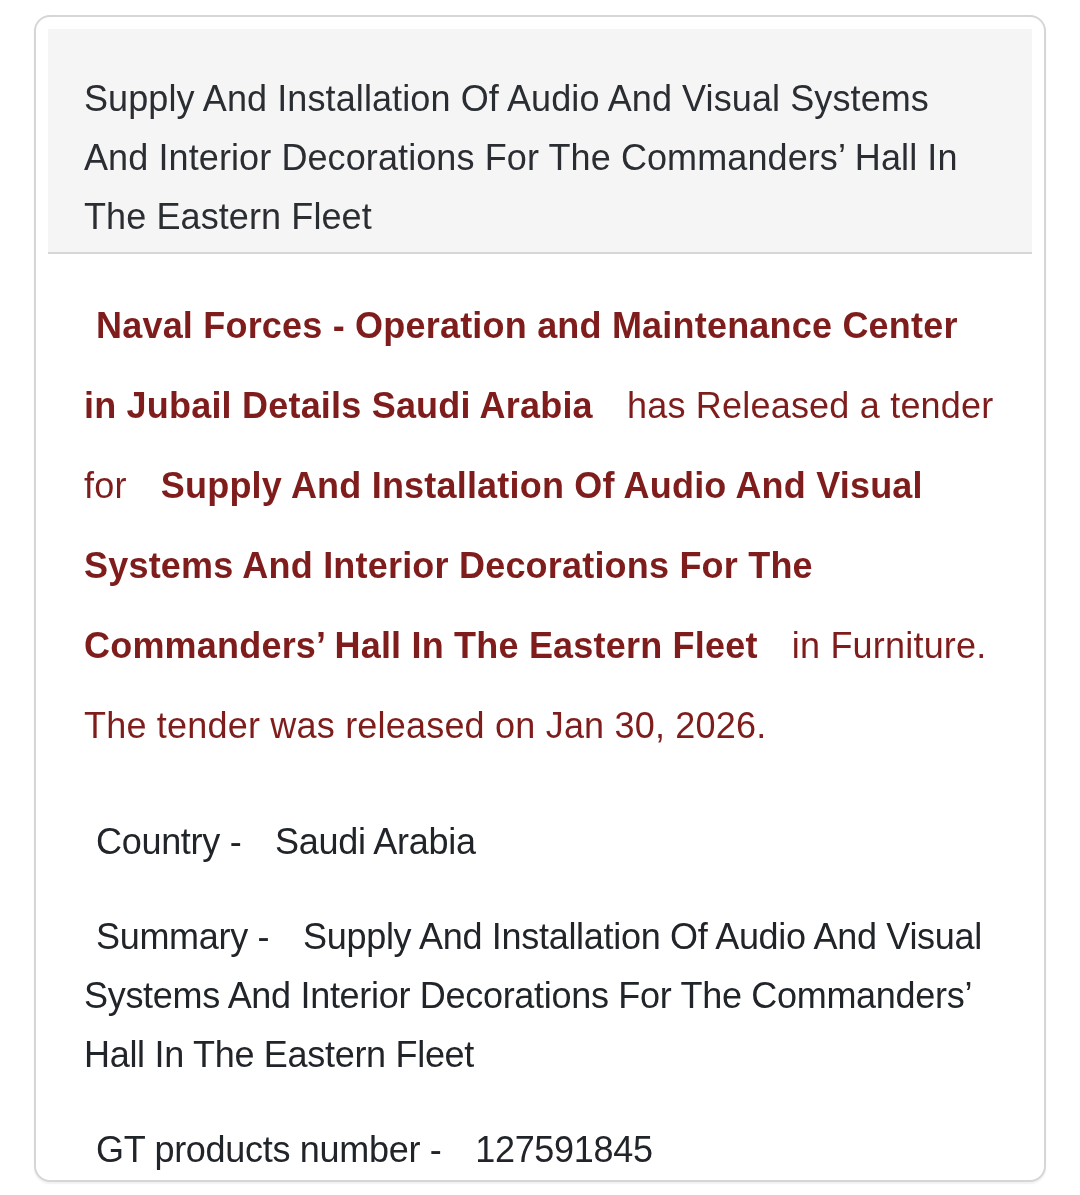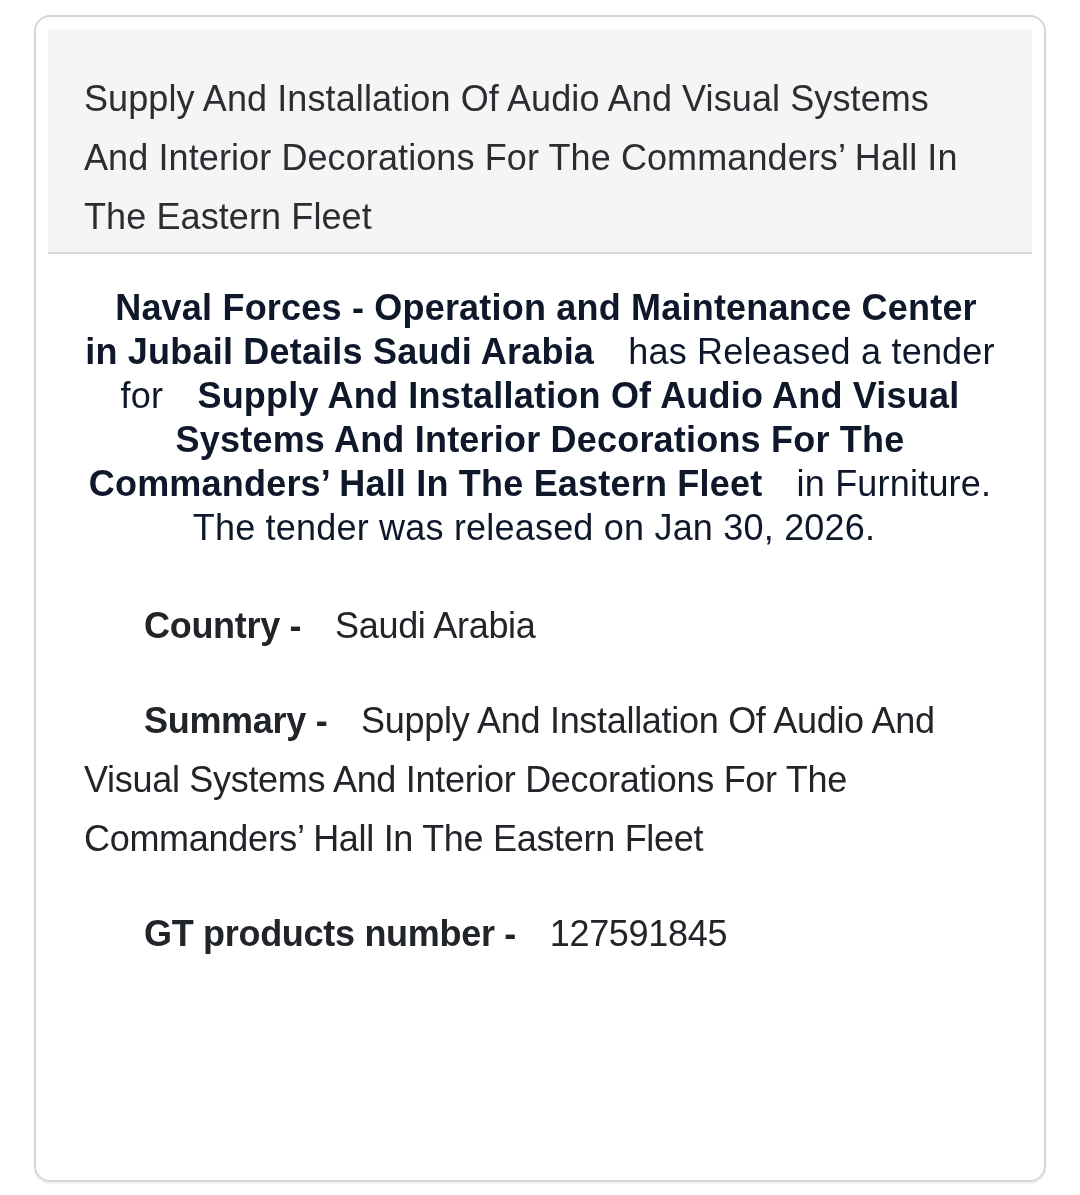--- a/index.html
+++ b/index.html
@@ -34,37 +34,35 @@
       line-height: 59px;
       font-weight: 400;
       color: #2a2d31;
       letter-spacing: 0.1px;
     }
     .card-body {
       padding: 20px 24px 0 24px;
     }
     .description {
       font-size: 36px;
-      line-height: 44px;
-      color: #0f172a;
+      line-height: 80px;
+      color: #7f1d1d;
       font-weight: 400;
       letter-spacing: 0.2px;
-      text-align: center;
     }
     .description b { font-weight: 700; }
     .field {
       font-size: 36px;
       line-height: 59px;
       color: #212529;
       margin-top: 12px;
     }
     .field .label {
-      font-weight: 700;
+      font-weight: 400;
       letter-spacing: -0.3px;
-      margin-left: 48px;
     }
     .field .value {
       font-weight: 400;
       letter-spacing: -0.3px;
     }
     .field-first { margin-top: 22px; }
   </style>
 </head>
 <body>
 

